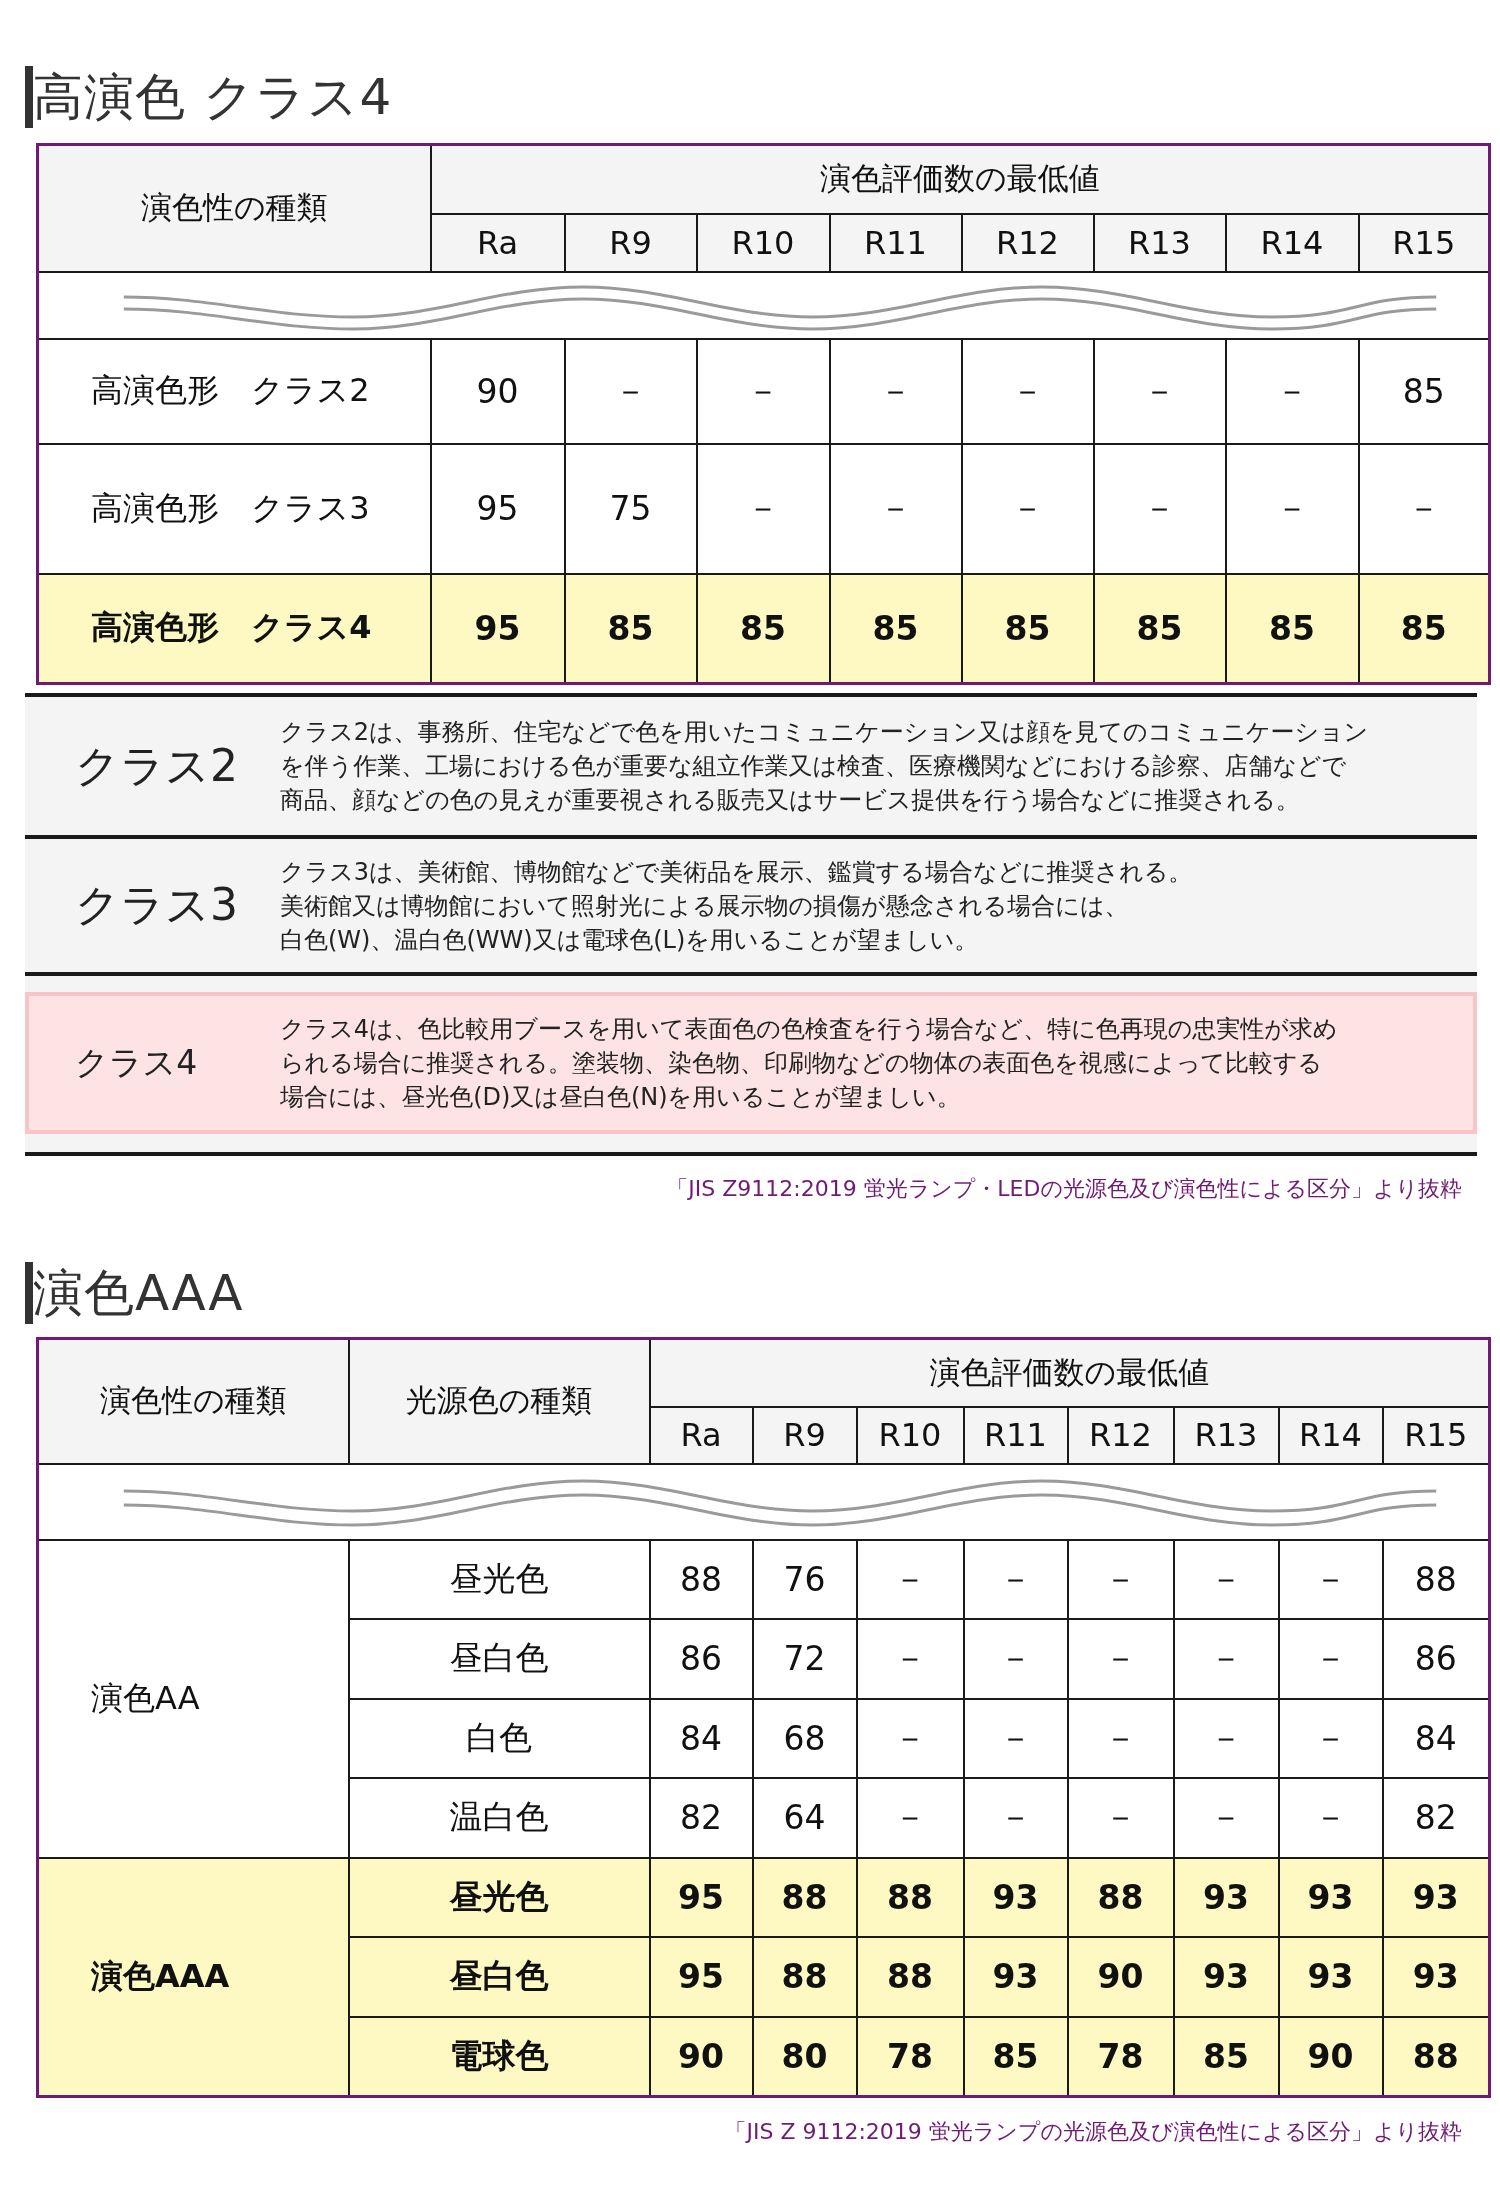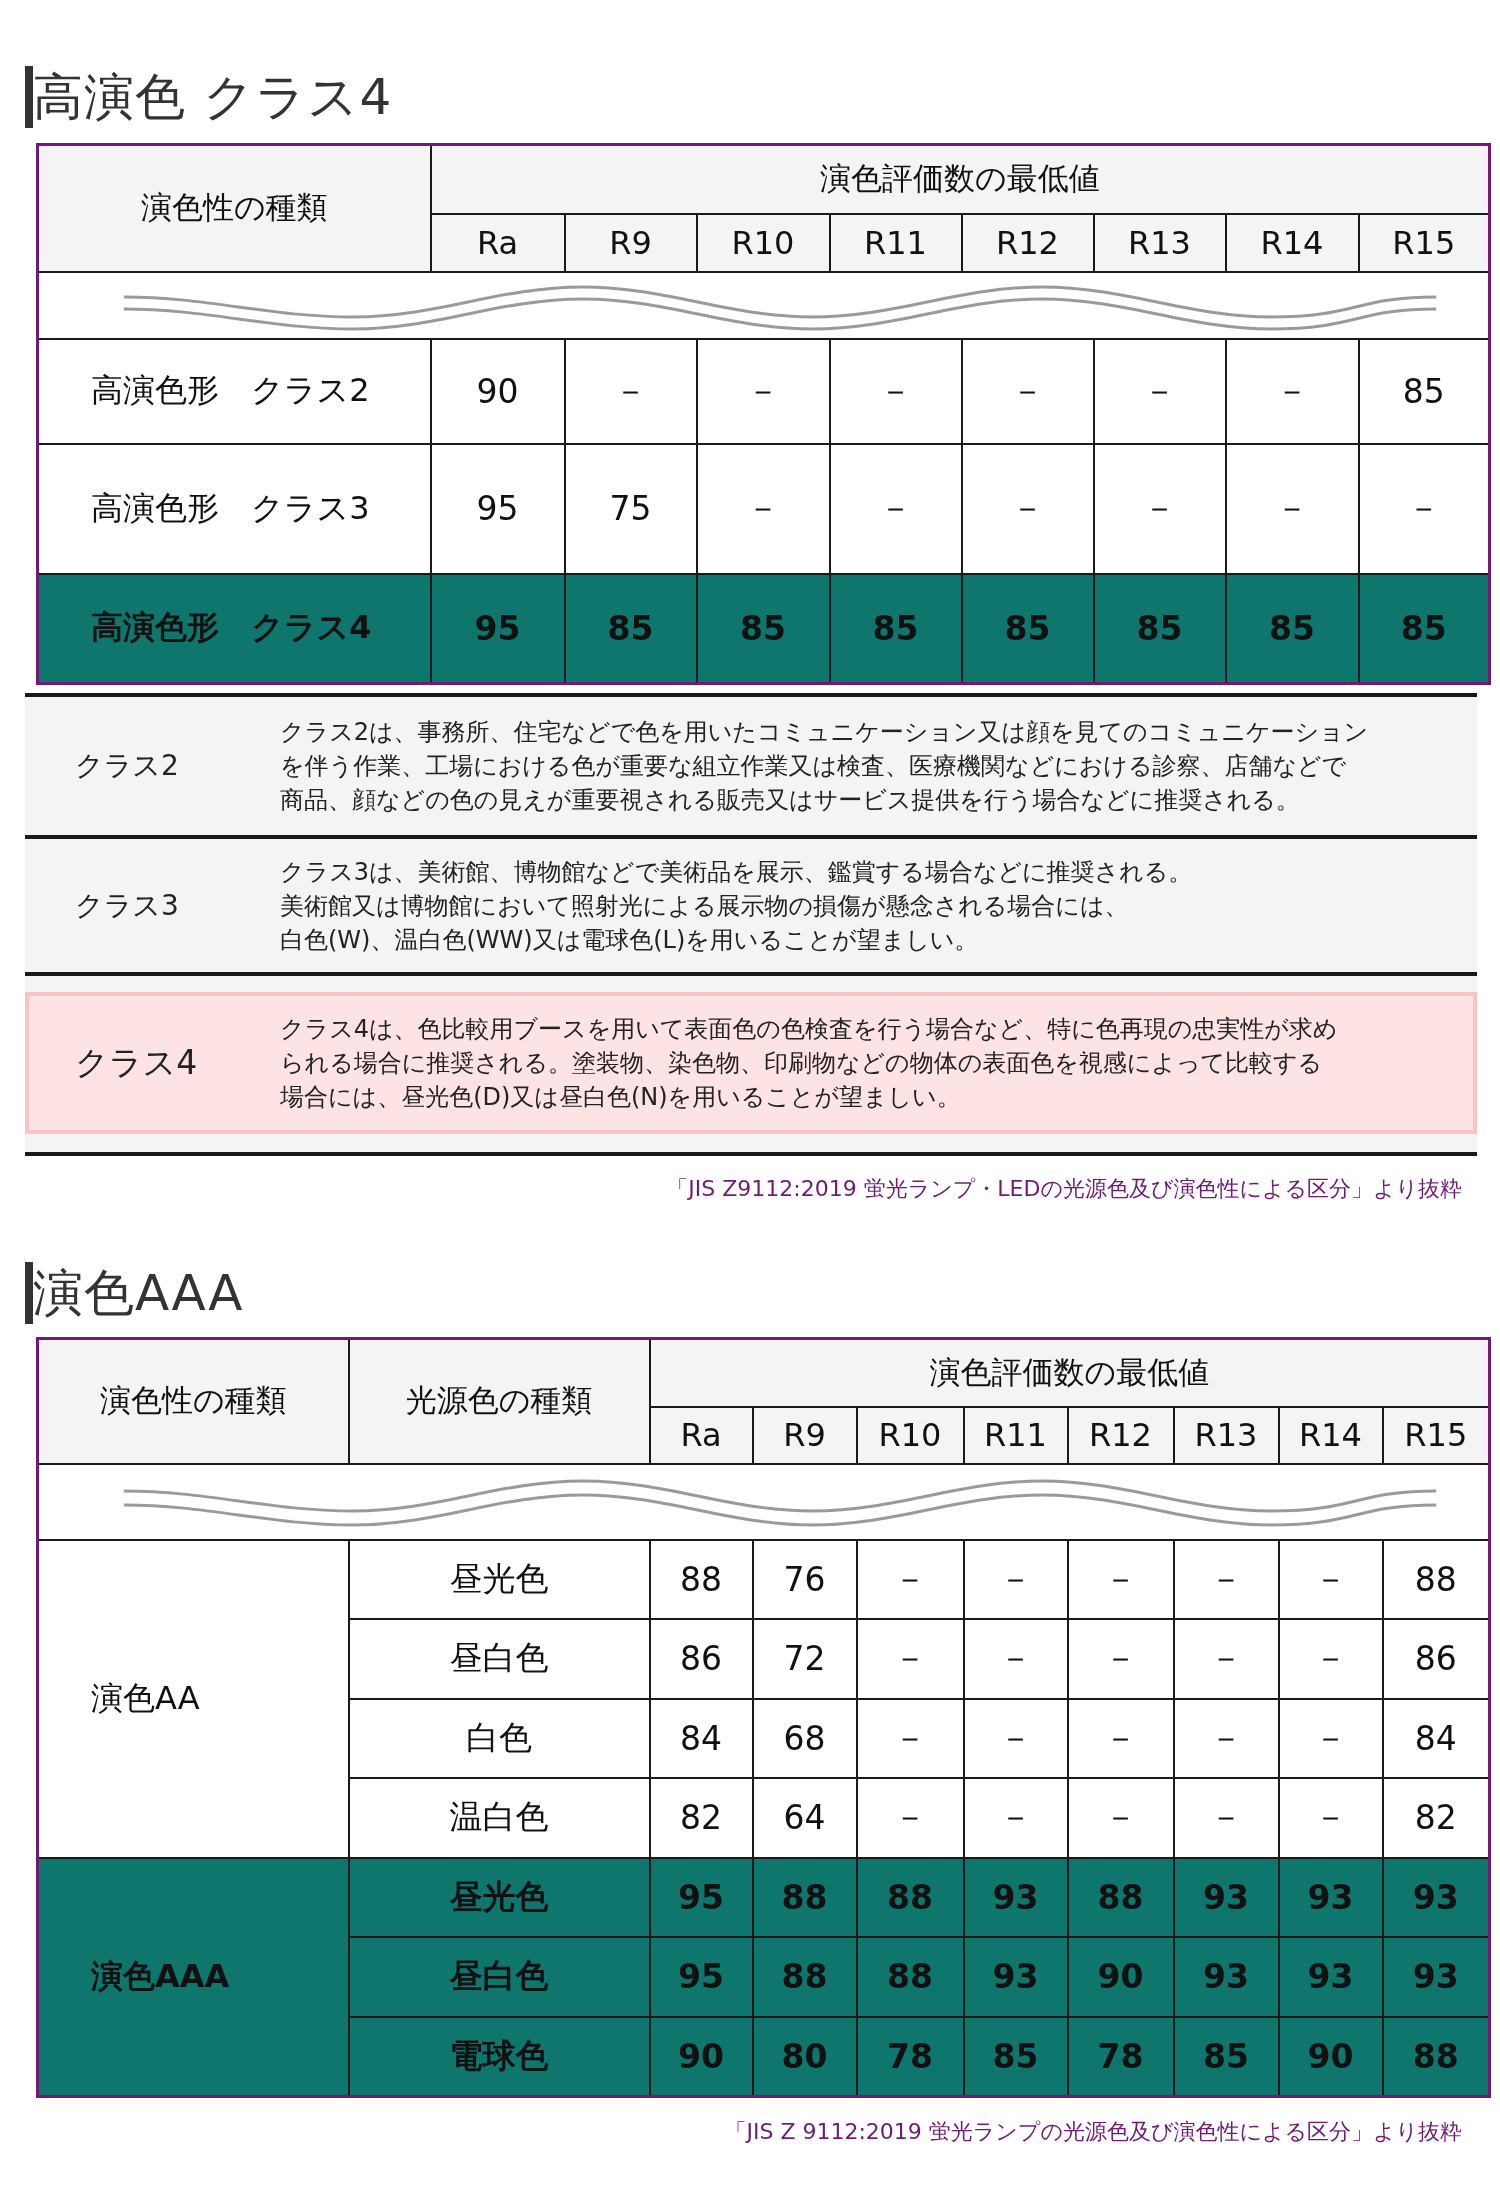--- a/index.html
+++ b/index.html
@@ -19,37 +19,37 @@
     border-collapse: collapse; table-layout: fixed;
     border: 3px solid #701a75;
   }
   table.grid td, table.grid th {
     border: 2px solid #1a1a1a; text-align: center; vertical-align: middle;
     font-weight: normal; color: #111;
   }
   table.grid th { background: #f4f4f4; font-size: 31px; }
   table.grid th.sub { font-size: 32px; }
   table.grid td { font-size: 33px; background: #fff; }
-  table.grid tr.hl td { background: #0f766e; font-weight: bold; }
+  table.grid tr.hl td { background: #fef9c3; font-weight: bold; }
   table.grid td.label-left { text-align: left; padding-left: 52px; font-size: 32px; }
 
   .wave-row td { border-left: none !important; border-right: none !important; background: #fff; position: relative; padding: 0; }
   .wave-cell { position: relative; height: 100%; }
   .wave-svg { position: absolute; left: 0; top: 0; width: 100%; height: 100%; }
 
   #table1 { top: 143px; }
   #table2 { top: 1337px; }
 
   
   #desc-block { position: absolute; left: 25px; top: 693px; width: 1452px; }
   .desc-row {
     display: flex; align-items: center; background: #f4f4f4;
     border-top: 4px solid #1a1a1a;
   }
-  .desc-row .dname { width: 255px; font-size: 28px; padding-left: 50px; color: #222; }
+  .desc-row .dname { width: 255px; font-size: 44px; padding-left: 50px; color: #222; }
   .desc-row .dtext { flex: 1; font-size: 24px; line-height: 34px; color: #222; padding-right: 12px; }
   #desc-c2 { height: 142px; }
   #desc-c3 { height: 137px; }
   .desc-c4-wrap { background: #f4f4f4; border-top: 4px solid #1a1a1a; padding: 16px 0 18px; border-bottom: 4px solid #1a1a1a; }
   #desc-c4 {
     display: flex; align-items: center; height: 142px;
     background: #fde3e4; border: 4px solid #f9c4c6;
   }
   #desc-c4 .dname { width: 251px; font-size: 33px; padding-left: 46px; color: #222; }
   #desc-c4 .dtext { flex: 1; font-size: 24px; line-height: 34px; color: #222; }

